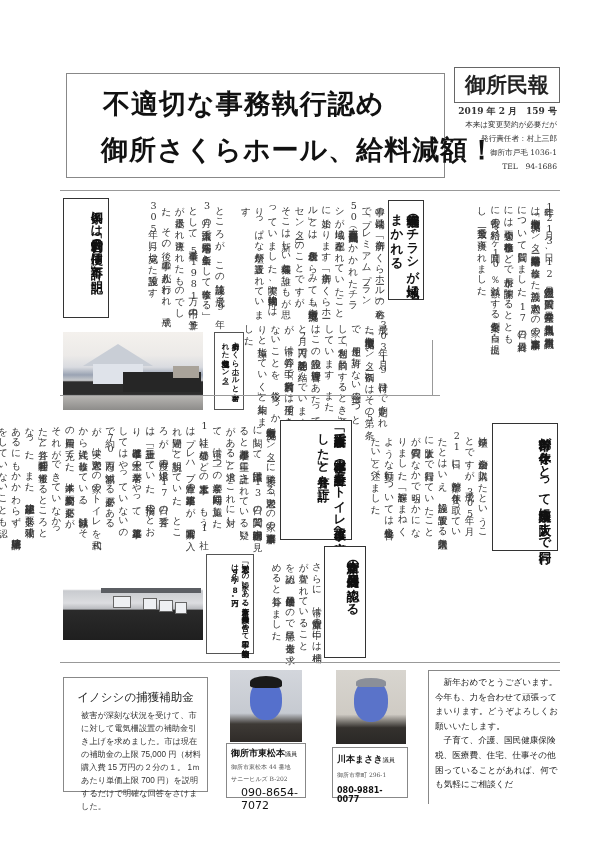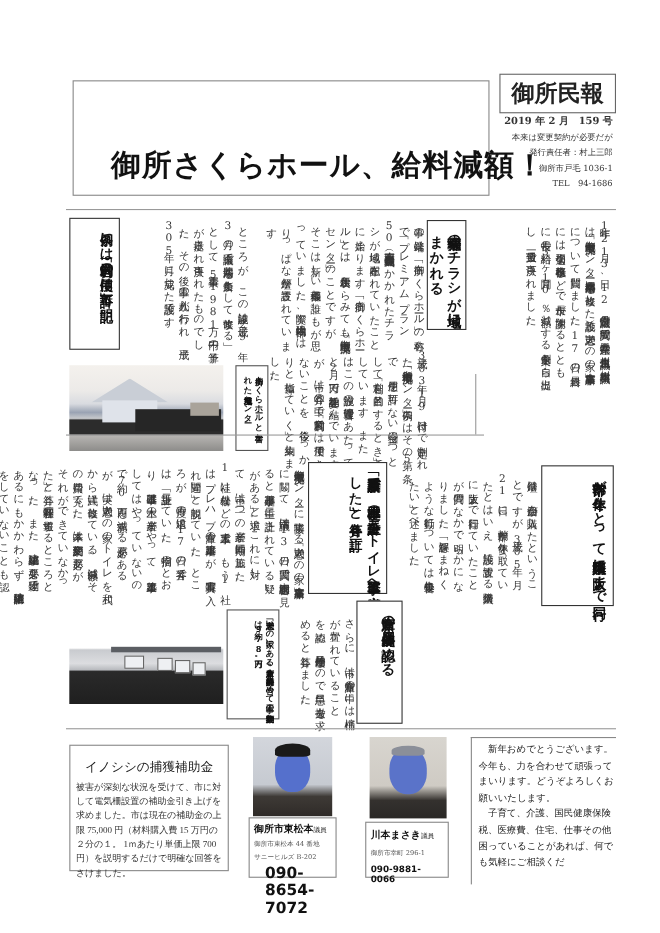--- a/index.html
+++ b/index.html
@@ -16,20 +16,21 @@
   .hline { background:#999; height:1px; }
   .vline { background:#999; width:1px; }
   .photo { overflow:hidden; }
   .member-card { border:1px solid #888; background:#fff; font-family:"DejaVu Sans", sans-serif; }
   .box-h { font-family:"DejaVu Sans", sans-serif; }
 </style>
 </head>
 <body>
 
 <div class="abs title-box" style="left:66px; top:73px; width:377px; height:103px;">
+  <div class="abs title-line" style="left:36px; top:12px;">不適切な事務執行認め</div>
   <div class="abs title-line" style="left:34px; top:58px;">御所さくらホール、給料減額！</div>
 </div>
 
 <div class="abs mast-box" style="left:454px; top:67px; width:104px; height:34px; display:flex; align-items:center; justify-content:center;">
   <span class="box-h" style="font-weight:bold; font-size:21px; color:#222;">御所民報</span>
 </div>
 <div class="abs mast-info" style="left:445px; top:104px; width:112px;">
   <div style="font-size:9px; font-weight:bold;">2019 年 2 月　159 号</div>
   <div>本来は変更契約が必要だが</div>
   <div>発行責任者：村上三郎</div>
@@ -84,45 +85,45 @@
 <div class="abs caption-box vt" style="left:206px; top:554px; width:48px; height:100px; box-sizing:border-box; font-size:7.5px; line-height:10.5px;">「老人憩いの家」にある新倉庫。外構・設備も含めて工事の契約金額は約978万円。</div>
 
 <div class="abs vt body-text" style="left:260px; top:556px; width:64px; height:98px;">さらに、市は新倉庫の中には棺桶が置かれていることを認め、目的外使用なので早急に撤去を求めると答弁しました。</div>
 
 <div class="abs head-box vt" style="left:324px; top:546px; width:42px; height:112px; font-size:12.5px; line-height:17px; padding:4px 3px; box-sizing:border-box;">新倉庫の目的外使用も認める</div>
 
 <div class="abs hline" style="left:60px; top:662px; width:500px;"></div>
 
 <div class="abs" style="left:63px; top:677px; width:145px; height:115px; border:1px solid #888; box-sizing:border-box; padding:12px 5px;">
   <div class="box-h" style="font-size:11.5px; text-align:center; color:#222; margin-bottom:4px;">イノシシの捕獲補助金</div>
-  <div style="font-family:Liberation Serif, serif; font-size:8.2px; line-height:13px; color:#333;">被害が深刻な状況を受けて、市に対して電気柵設置の補助金引き上げを求めました。市は現在の補助金の上限 75,000 円（材料購入費 15 万円の２分の１。 1ｍあたり単価上限 700 円）を説明するだけで明確な回答をさけました。</div>
+  <div style="font-family:Liberation Sans, sans-serif; font-size:8.2px; line-height:13px; color:#333;margin-left:12px;">被害が深刻な状況を受けて、市に対して電気柵設置の補助金引き上げを求めました。市は現在の補助金の上限 75,000 円（材料購入費 15 万円の２分の１。 1ｍあたり単価上限 700 円）を説明するだけで明確な回答をさけました。</div>
 </div>
 
 <div class="abs photo" style="left:230px; top:670px; width:72px; height:72px; background:linear-gradient(#d3d6dc 0%, #c6cad1 60%, #3e3a36 75%, #2f2b28 100%);">
   <div class="abs" style="left:20px; top:10px; width:32px; height:40px; border-radius:45%; background:#5570cc;"></div>
   <div class="abs" style="left:20px; top:6px; width:32px; height:12px; border-radius:50% 50% 20% 20%; background:#1a1a1a;"></div>
 </div>
 <div class="abs member-card" style="left:226px; top:743px; width:80px; height:55px; padding:3px 4px; box-sizing:border-box;">
   <div style="font-size:9px; font-weight:bold; color:#111; white-space:nowrap;">
     <span>御所市東松本</span><span style="font-size:6px; font-weight:normal;">議員</span>
   </div>
   <div style="font-family:'DejaVu Serif',serif; font-size:6px; color:#555; margin-top:3px; white-space:nowrap;">御所市東松本 44 番地</div>
   <div style="font-family:'DejaVu Serif',serif; font-size:6px; color:#555; margin-top:3px; white-space:nowrap;">サニーヒルズ B-202</div>
-  <div style="font-size:14px; font-weight:bold; color:#111; margin-top:2px; padding-left:10px;">090-8654-7072</div>
+  <div style="font-size:11px; font-weight:normal; color:#111; margin-top:2px; padding-left:10px;">090-8654-7072</div>
 </div>
 
 <div class="abs photo" style="left:336px; top:670px; width:70px; height:74px; background:linear-gradient(#d8d5cf 0%, #cfcbc4 60%, #34312e 78%, #2a2826 100%);">
   <div class="abs" style="left:18px; top:10px; width:34px; height:42px; border-radius:45%; background:#5a73c9;"></div>
   <div class="abs" style="left:20px; top:8px; width:30px; height:9px; border-radius:50% 50% 20% 20%; background:#8b8f99;"></div>
 </div>
 <div class="abs member-card" style="left:332px; top:747px; width:76px; height:51px; padding:5px 4px; box-sizing:border-box;">
   <div style="font-size:9px; font-weight:bold; color:#111; white-space:nowrap;">
     <span>川本まさき</span><span style="font-size:6px; font-weight:normal;">議員</span>
   </div>
   <div style="font-family:'DejaVu Serif',serif; font-size:6px; color:#555; margin-top:5px; white-space:nowrap;">御所市幸町 296-1</div>
-  <div style="font-size:8px; font-weight:bold; color:#111; margin-top:6px;">090-9881-0066</div>
+  <div style="font-size:8px; font-weight:bold; color:#111; margin-top:6px;">080-9881-0077</div>
 </div>
 
 <div class="abs" style="left:428px; top:670px; width:132px; height:134px; border-left:1px solid #888; border-top:1px solid #888; box-sizing:border-box; padding:4px 2px 0 6px; overflow:hidden;">
   <div style="font-family:'DejaVu Sans',sans-serif; font-size:8.6px; line-height:14.6px; color:#222; white-space:pre-wrap;">　新年おめでとうございます。
 今年も、力を合わせて頑張ってまいります。どうぞよろしくお願いいたします。
 　子育て、介護、国民健康保険税、医療費、住宅、仕事その他困っていることがあれば、何でも気軽にご相談くだ</div>
 </div>
 
 </body></html>

